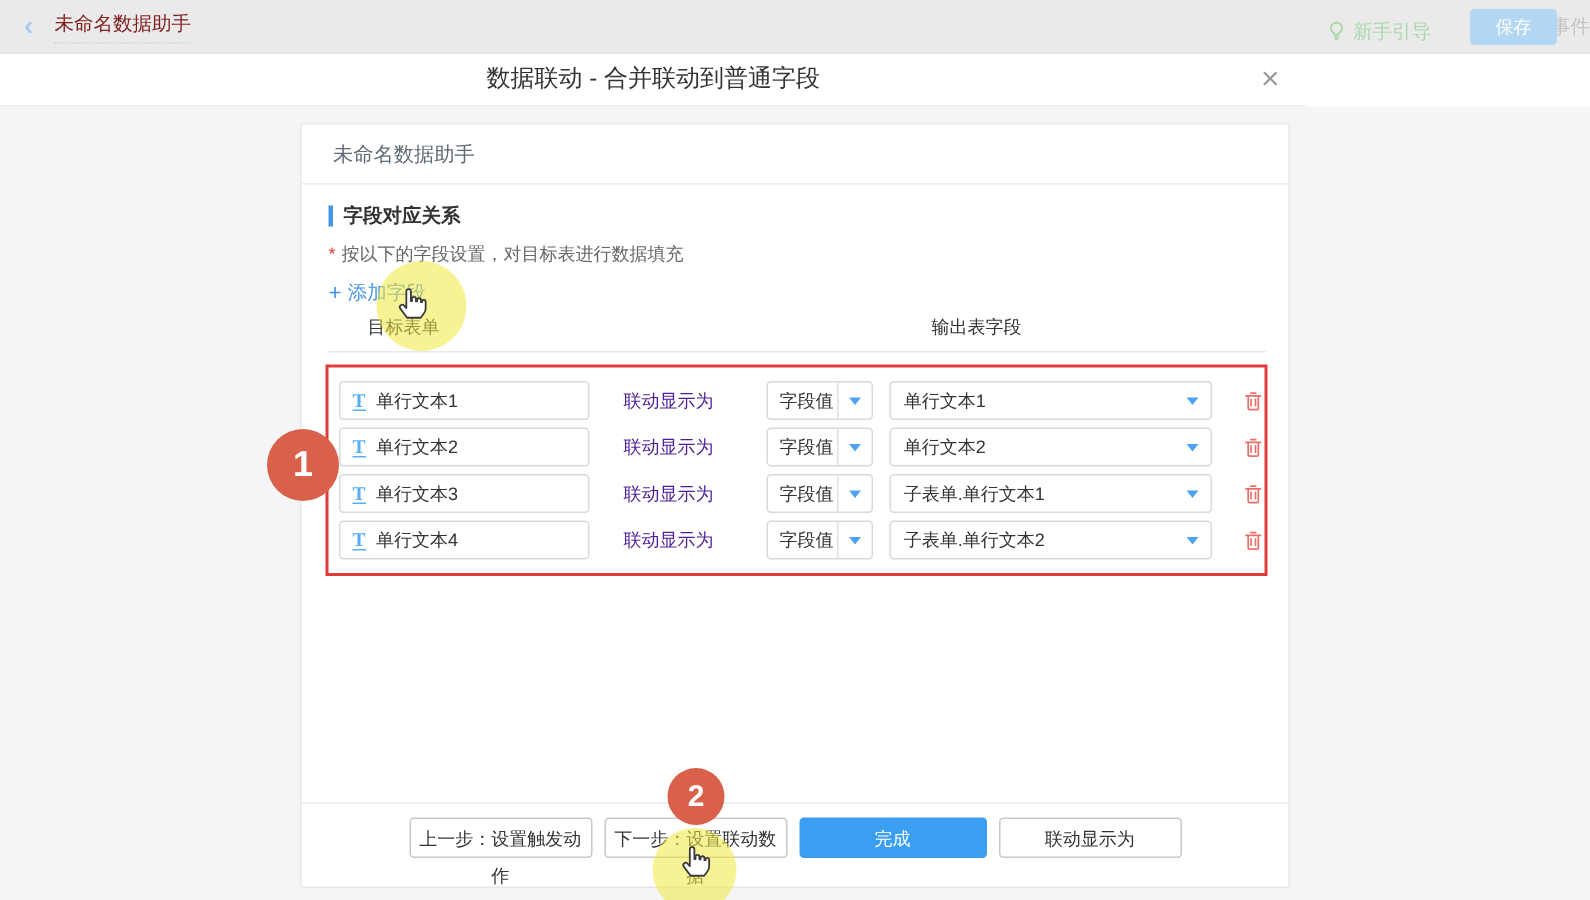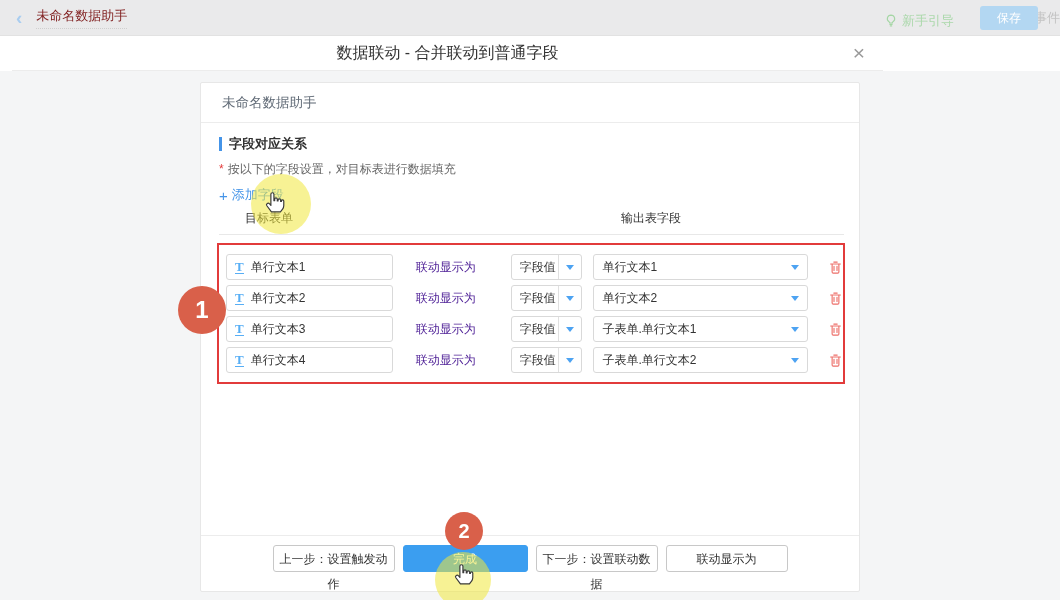--- a/index.html
+++ b/index.html
@@ -15,21 +15,21 @@
   .back-ico{color:#a9cdf0;font-size:19px;font-weight:bold;line-height:1;margin-right:14px;cursor:default;}
   .app-title{color:#7f1d1d;font-size:13px;border-bottom:1px dotted #cfcfcf;padding-bottom:3px;font-family:Liberation Mono, monospace;}
   .topbar-center{position:absolute;left:0;right:0;text-align:right;color:#c3c3c3;font-size:13px;pointer-events:none;}
   .topbar-right{display:flex;align-items:flex-end;z-index:2;}
   .guide{display:flex;align-items:center;color:#abd8ab;font-size:13px;margin-right:26px;}
   .guide svg{margin-right:4px;}
   .save-btn{background:#b3d7f2;color:#fff;font-size:12px;border:none;border-radius:3px;
             padding:5px 17px;line-height:14px;}
 
   
-  .dlg-titlebar{position:absolute;left:12px;top:36px;width:871px;height:34px;background:#fff;
+  .dlg-titlebar{position:absolute;left:0;top:36px;width:871px;height:34px;background:#fff;
                 border-bottom:1px solid #ececec;}
   .dlg-title{line-height:34px;text-align:center;font-size:16px;color:#333;}
   .dlg-close{position:absolute;right:18px;top:0;line-height:34px;font-size:21px;color:#999;cursor:pointer;}
 
   
   .dlg-body{position:absolute;left:0;top:71px;width:1060px;height:529px;background:#f4f5f6;}
 
   .card{position:absolute;left:200px;top:11px;width:658px;height:508px;background:#fff;
         border:1px solid #e7e7e7;border-radius:2px;}
   .card-header{height:39px;line-height:39px;padding-left:21px;border-bottom:1px solid #ececec;
@@ -240,22 +240,22 @@
                 <path d="M2.8 4.2h10.4M6.2 2.2h3.6M4.4 4.2v8.6a1.2 1.2 0 0 0 1.2 1.2h4.8a1.2 1.2 0 0 0 1.2-1.2V4.2M6.4 6.6v4.6M9.6 6.6v4.6" stroke="#ed6e68" fill="none" stroke-width="1.2" stroke-linecap="round"></path>
               </svg>
             </span>
           </div>
 
         </div>
       </div>
 
       <div class="card-footer">
         <button class="f-btn">上一步：设置触发动作</button>
+        <button class="f-btn">下一步：设置联动数据</button>
         <button class="f-btn f-btn-primary">完成</button>
-        <button class="f-btn">下一步：设置联动数据</button>
         <button class="f-btn">联动显示为</button>
       </div>
     </div>
   </div>
 
   <div class="badge badge-1">1</div>
   <div class="badge badge-2">2</div>
 
   <div class="hl-circle hl-add"></div>
   <div class="cursor cursor-add">

